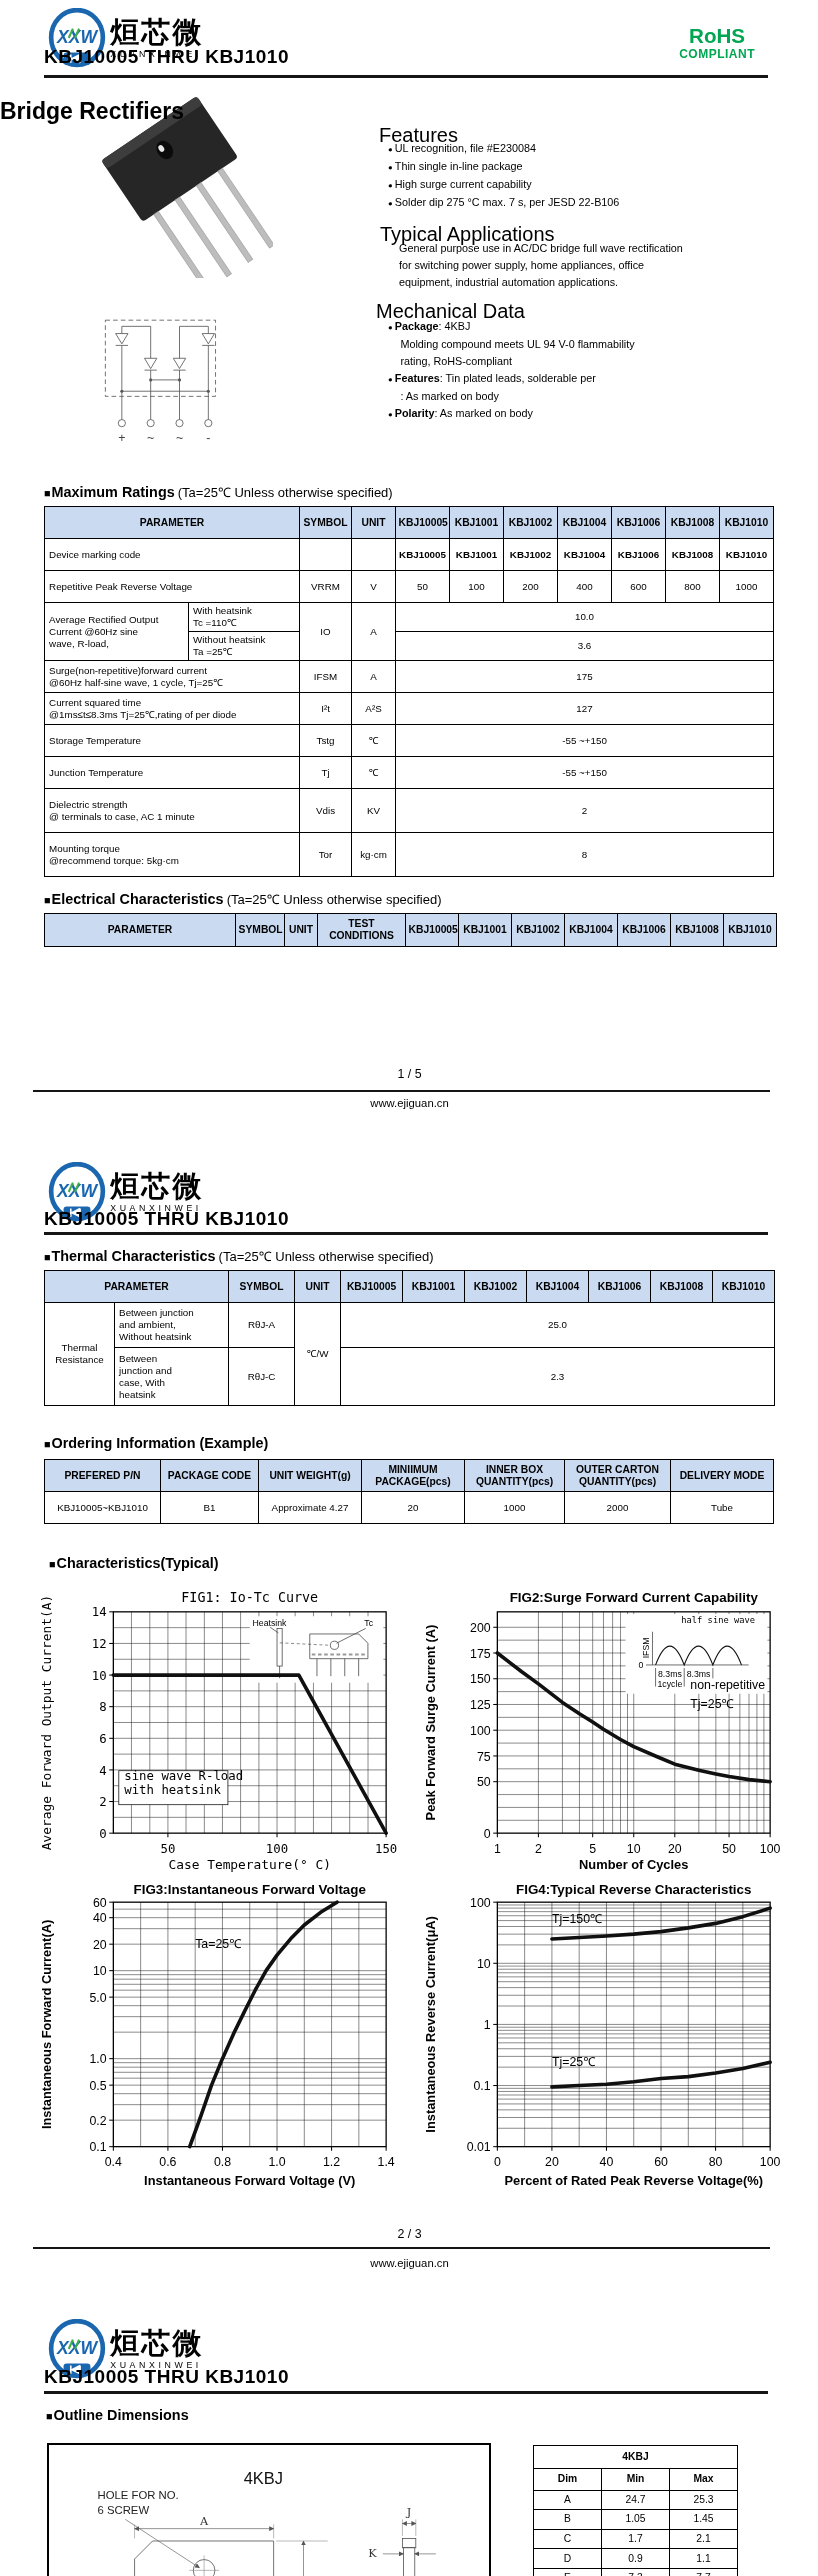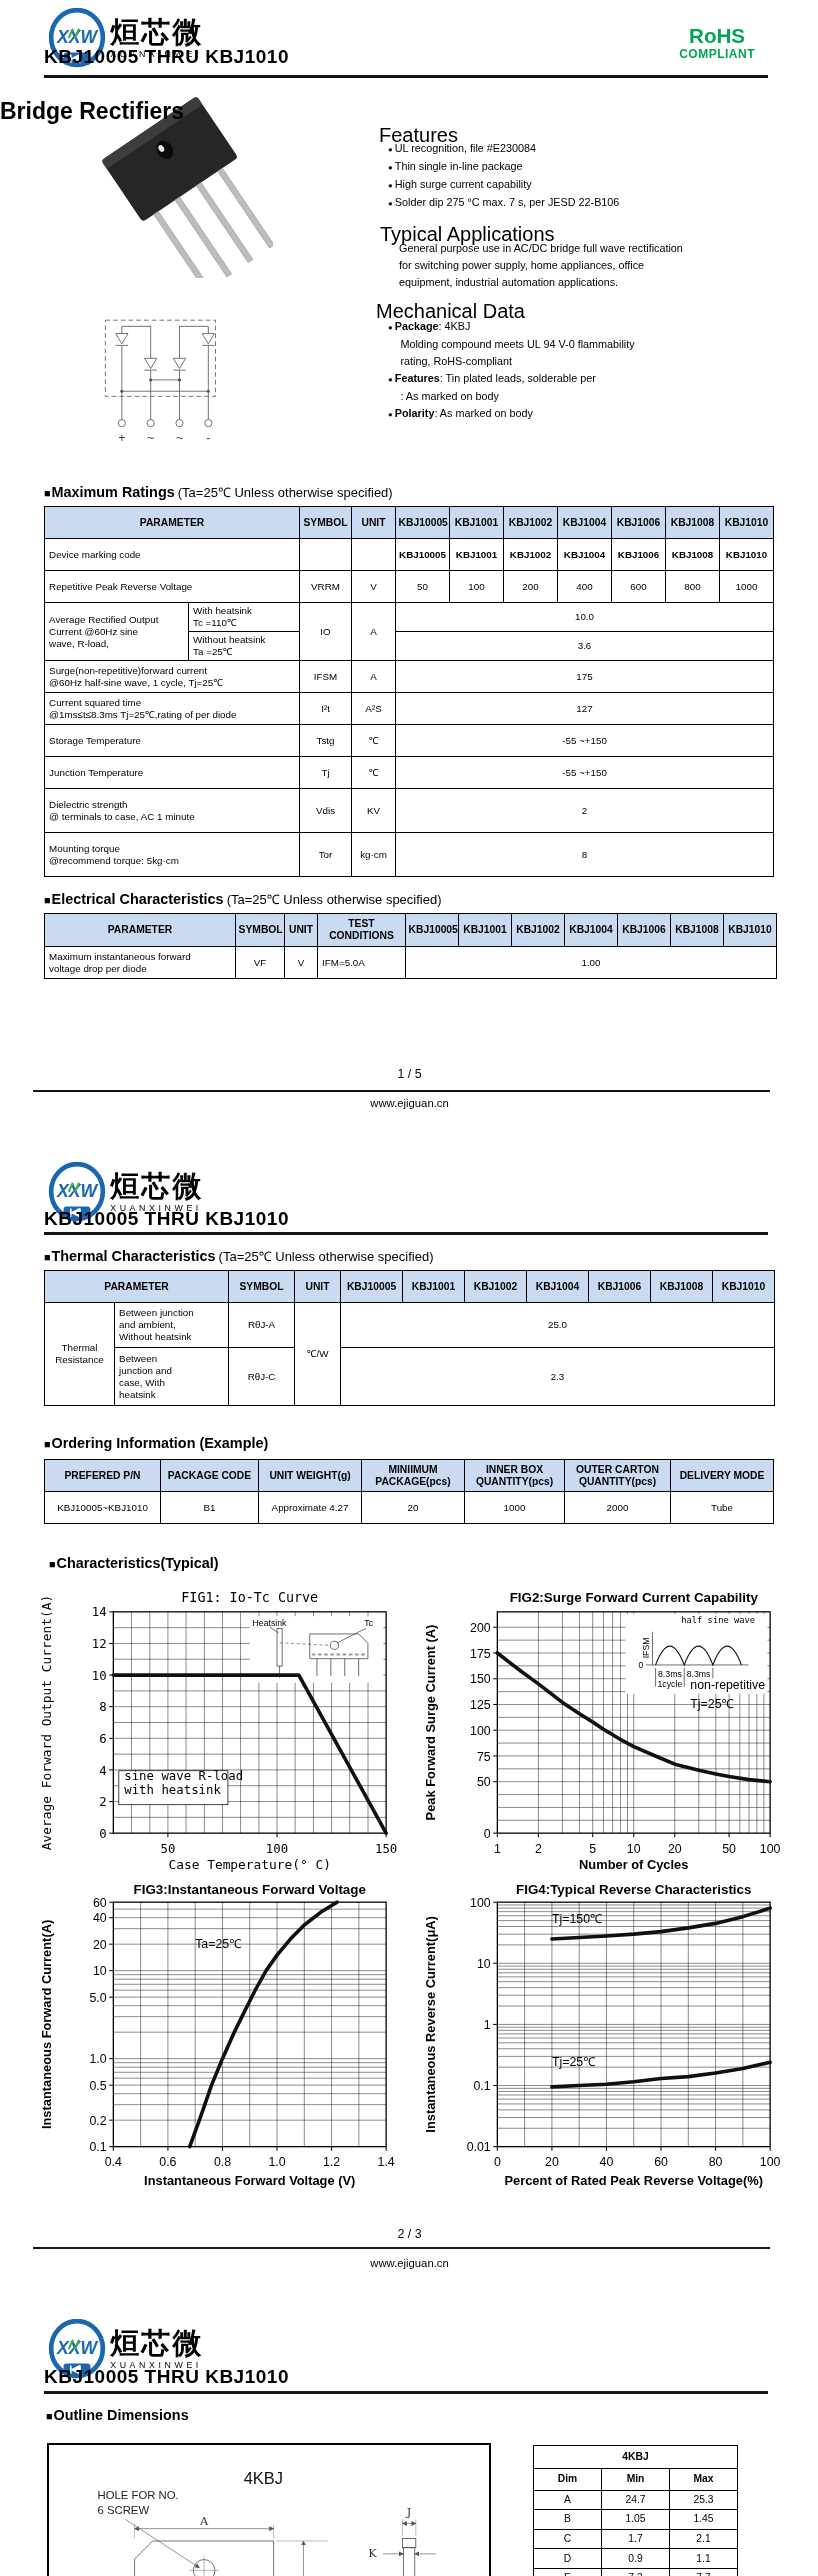--- a/index.html
+++ b/index.html
@@ -329,27 +329,20 @@
         <th>KBJ10005</th>
         <th>KBJ1001</th>
         <th>KBJ1002</th>
         <th>KBJ1004</th>
         <th>KBJ1006</th>
         <th>KBJ1008</th>
         <th>KBJ1010</th>
       </tr>
     </thead>
     <tbody>
-      <tr>
-        <td class="tl">Maximum instantaneous forward<br>voltage drop per diode</td>
-        <td>VF</td>
-        <td>V</td>
-        <td class="tl">IFM=5.0A</td>
-        <td colspan="7">1.00</td>
-      </tr>
     </tbody>
   </table>
 
 <div class="pgnum" style="top:1067px">1 / 5</div>
 <div class="rule" style="left:33px;top:1090px;width:737px;height:2.1px"></div>
 <div class="url" style="top:1097px">www.ejiguan.cn</div>
 
 <div class="page-head" style="top:1162px;height:72px">
   <span class="logo" style="left:4.1px;top:0">
   <svg width="58" height="60" viewBox="0 0 112 116">

